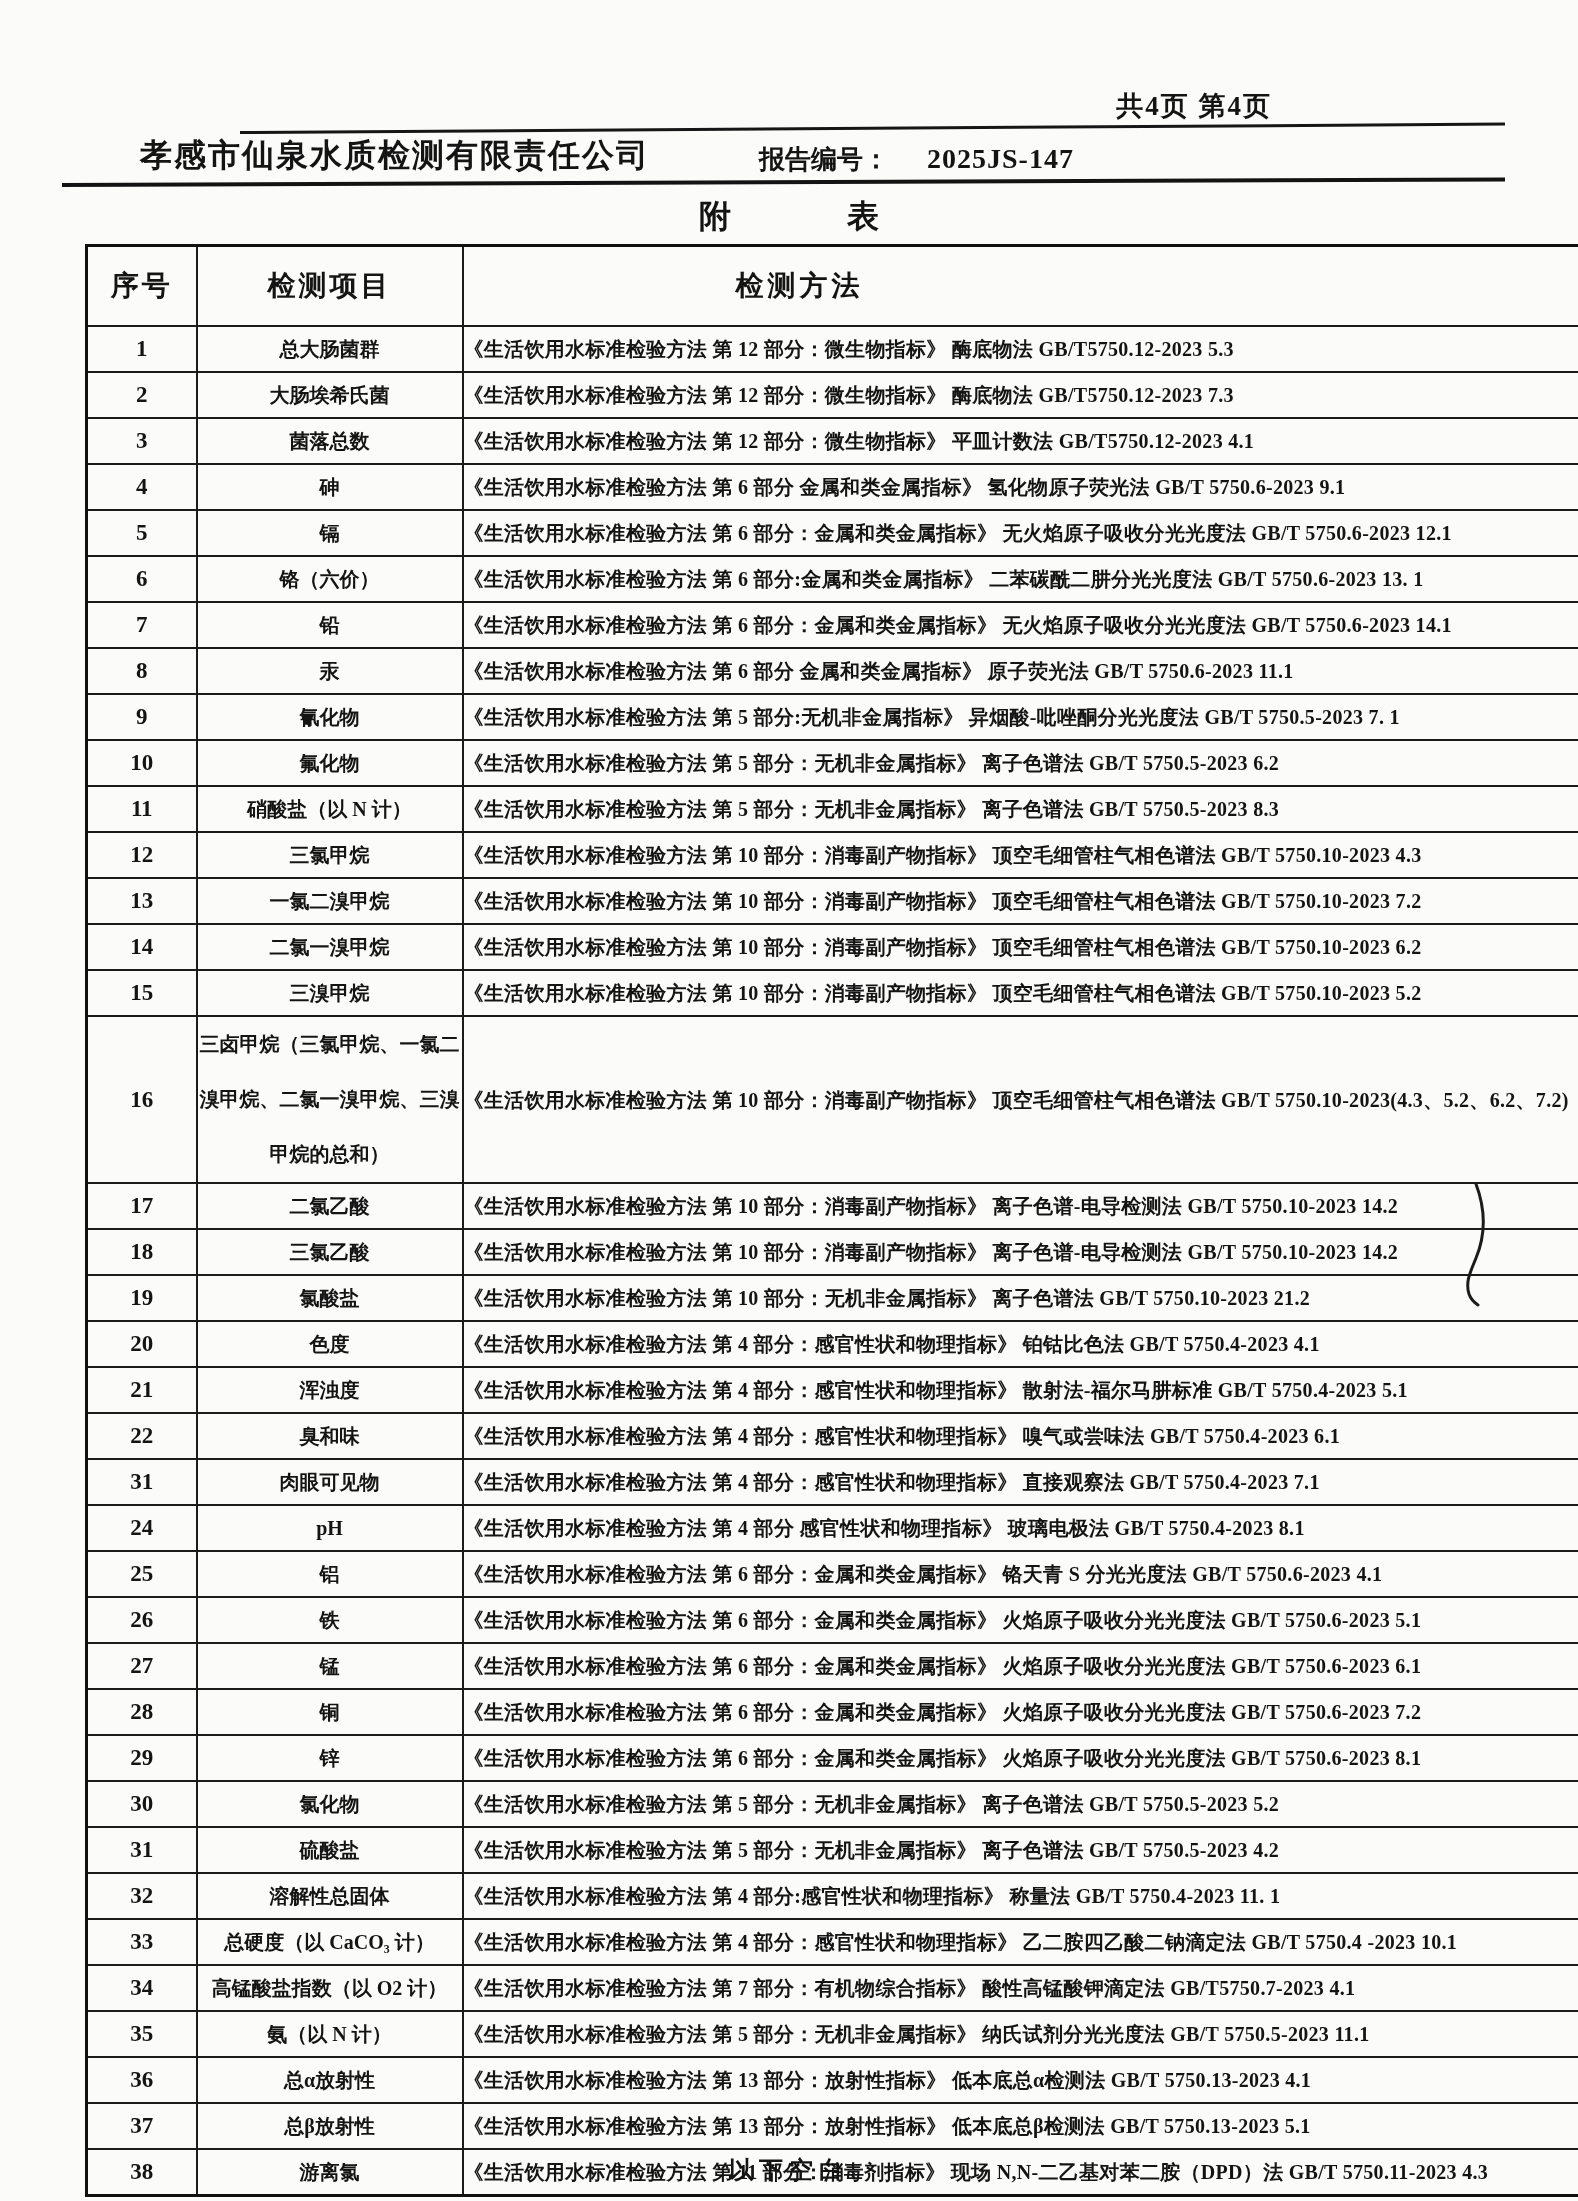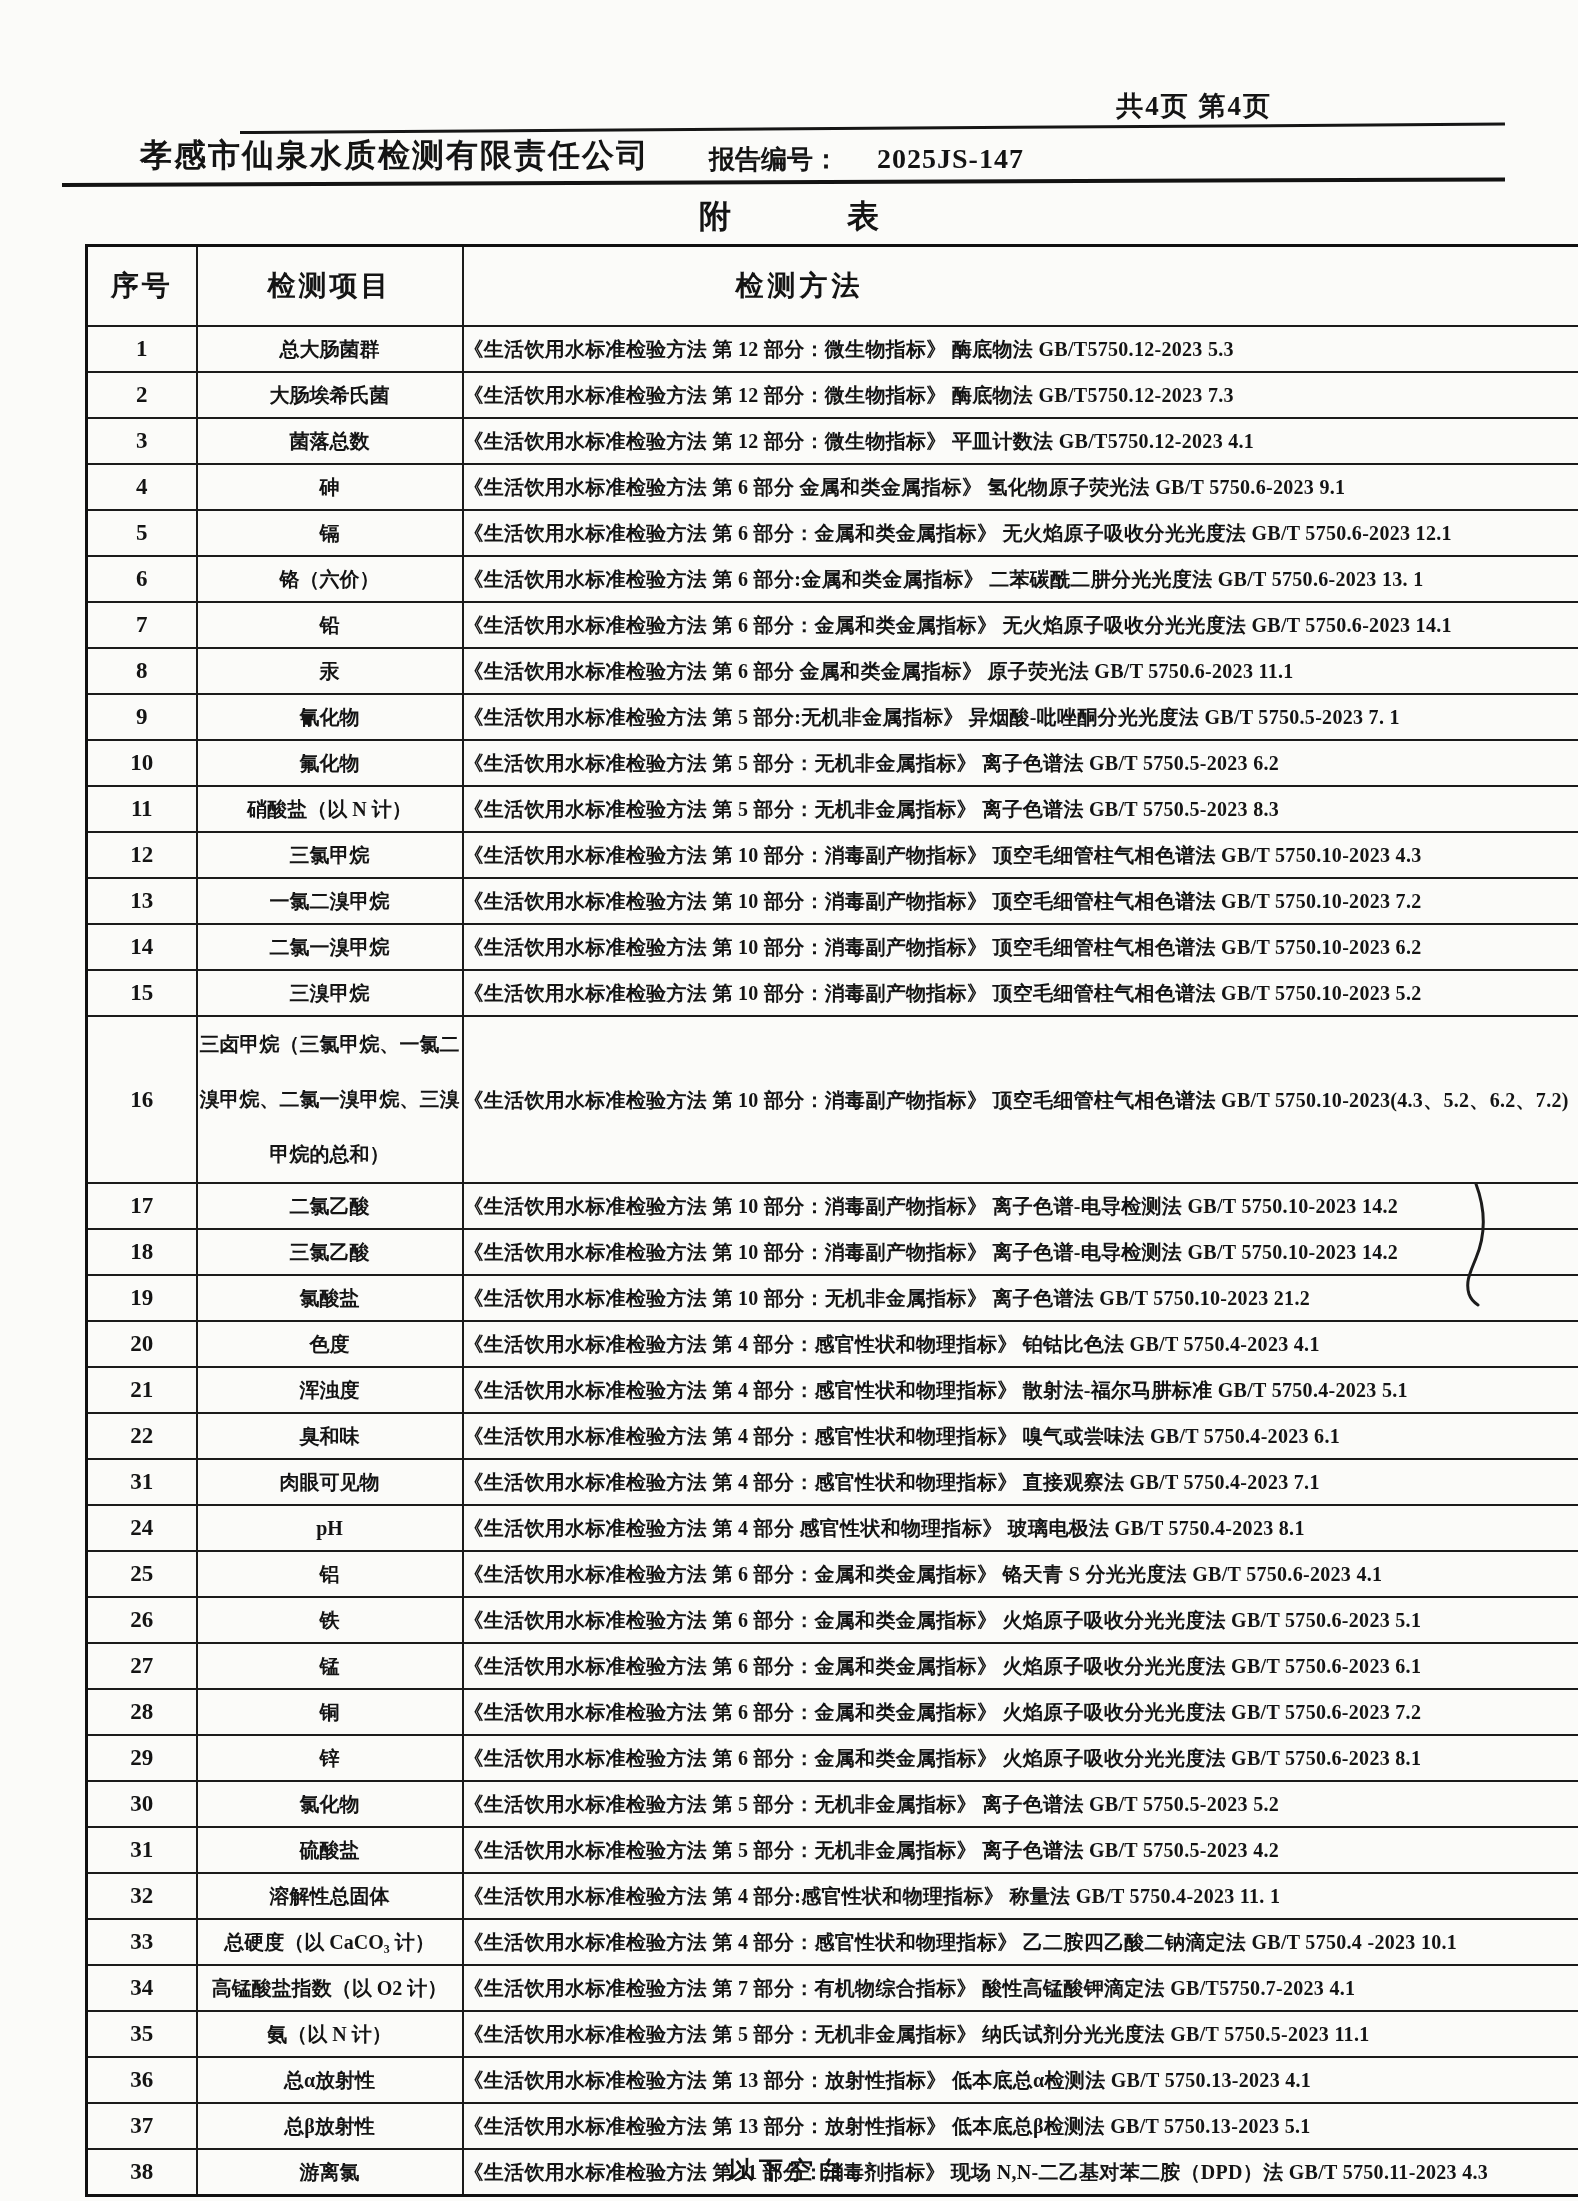--- a/index.html
+++ b/index.html
@@ -20,21 +20,21 @@
   }
   .rule-thin{
     position:absolute;top:99px;left:240px;width:1265px;height:3px;
     background:#161616;transform:rotate(-0.38deg);transform-origin:left center;
   }
   .company{
     position:absolute;top:102px;left:140px;
     font-size:32px;font-weight:bold;letter-spacing:2px;white-space:nowrap;
   }
   .report{
-    position:absolute;top:110px;left:709px;white-space:nowrap;
+    position:absolute;top:110px;left:759px;white-space:nowrap;
   }
   .report .label{font-size:26px;font-weight:bold;}
   .report .value{font-size:28px;font-weight:bold;margin-left:34px;letter-spacing:1px;}
   .rule-heavy{
     position:absolute;top:151px;left:62px;width:1443px;height:4px;
     background:#131313;transform:rotate(-0.22deg);transform-origin:left center;
   }
   .doc-title{
     position:absolute;top:163px;left:0;width:100%;
     text-align:center;font-size:32px;font-weight:bold;white-space:nowrap;

